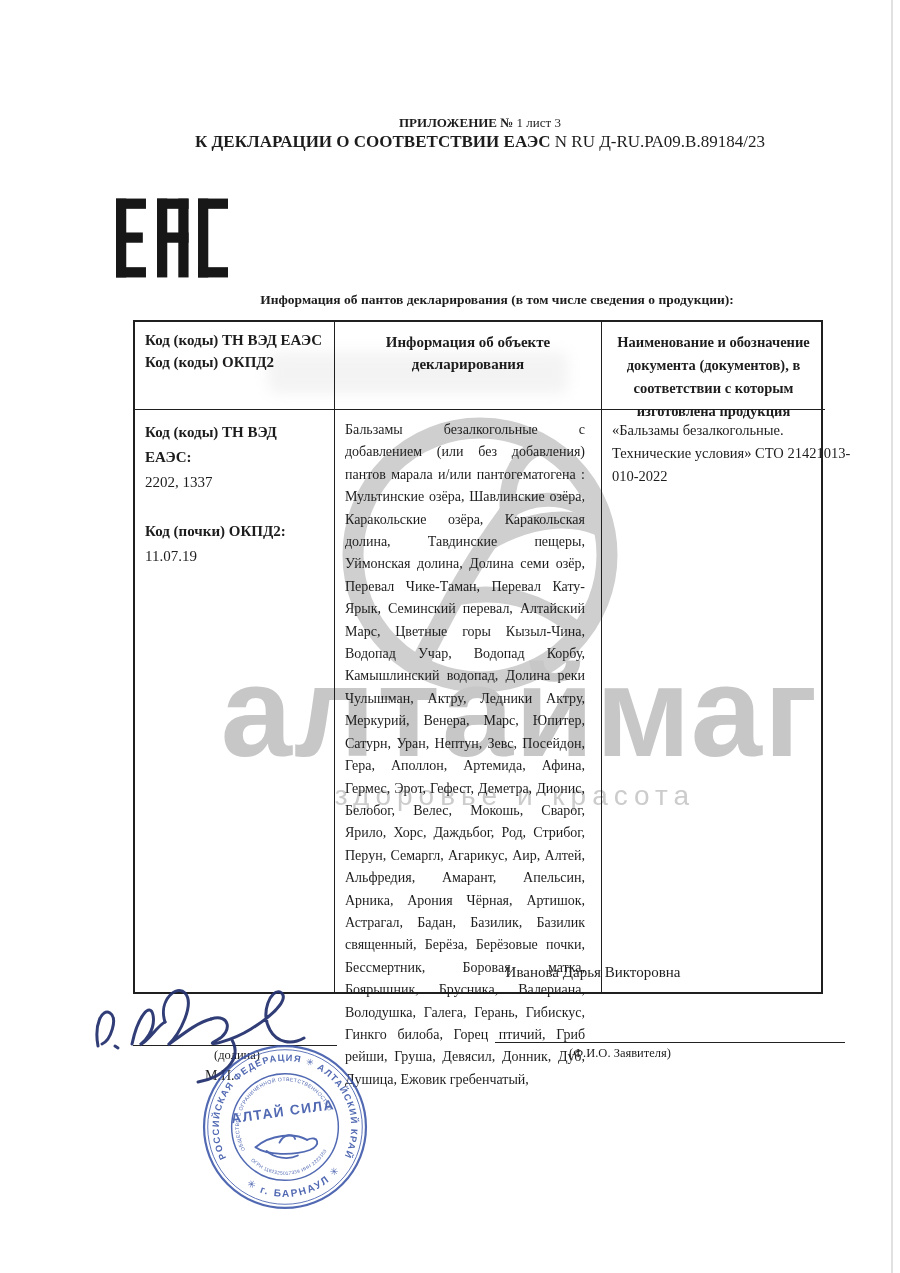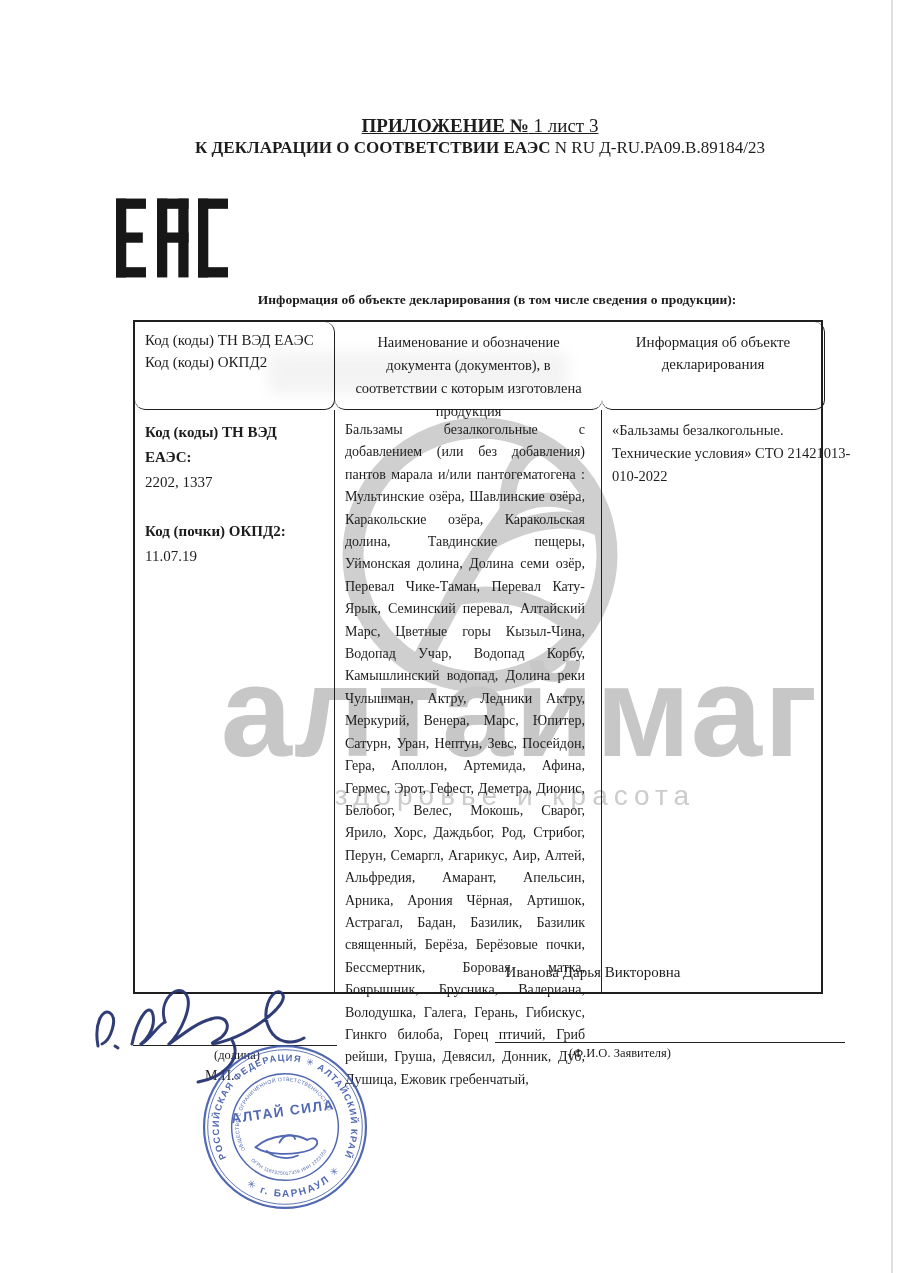--- a/index.html
+++ b/index.html
@@ -4,21 +4,21 @@
 <style>
   html,body{margin:0;padding:0;background:#e9e9e9;}
   #page{
     position:relative;width:900px;height:1273px;background:#ffffff;
     font-family:"Liberation Serif","DejaVu Serif",serif;color:#1d1d1d;
     overflow:hidden;margin:0 auto;
   }
   
   .titles{position:absolute;left:60px;top:104px;width:840px;text-align:center;}
   .t1{font-weight:bold;font-size:17.5px;letter-spacing:.3px;}
-  .t2{font-weight:bold;font-size:19px;margin-top:11px;text-decoration:underline;}
+  .t2{font-weight:bold;font-size:13px;margin-top:11px;}
   .t2 .reg{font-weight:normal;}
   .t3{font-size:17px;margin-top:1px;}
   .t3 .b{font-weight:bold;}
   
   .eac{position:absolute;left:116px;top:194px;width:112px;height:88px;}
   .eac svg{width:100%;height:100%;}
   .sr{position:absolute;width:1px;height:1px;overflow:hidden;clip-path:inset(50%);}
   
   .wm-tree{position:absolute;left:330px;top:405px;width:300px;height:300px;z-index:0;}
   .wm-brand{
@@ -39,21 +39,21 @@
     font-weight:bold;font-size:13.5px;z-index:1;}
   .tbl{
     position:absolute;left:133px;top:320px;width:690px;z-index:1;
     display:grid;grid-template-columns:200px 267px 223px;grid-template-rows:88px 582px;
     border:2px solid #1f1f1f;box-sizing:border-box;background:transparent;
   }
   .cell{box-sizing:border-box;border-right:1.6px solid #1f1f1f;border-bottom:1.6px solid #1f1f1f;
     background:transparent;}
   .cell.last{border-right:none;}
   .cell.bot{border-bottom:none;}
-  .hc{font-weight:normal;font-size:15px;line-height:22px;border-radius:10px;}
+  .hc{font-weight:bold;font-size:15px;line-height:22px;}
   .hc1{padding:7px 8px 0 10px;text-align:left;}
   .hc2{padding:9px 6px 0 6px;text-align:center;}
   .hc3{padding:9px 14px 0 14px;text-align:center;font-size:14.5px;line-height:23px;}
   .bc1{padding:10px 8px 0 10px;font-size:15px;line-height:25px;}
   .bc1 .bold{font-weight:bold;}
   .bc1 .gap{height:24px;}
   .bc2{padding:9px 16px 0 10px;font-size:14px;line-height:22.4px;
     text-align:justify;text-align-last:left;}
   .bc3{padding:9px 10px 17px 10px;font-size:14.5px;line-height:23px;}
   .bc3 span{display:block;white-space:nowrap;}
@@ -105,29 +105,29 @@
         <rect x="79" y="0" width="13" height="100"></rect>
         <rect x="52" y="0" width="40" height="13"></rect>
         <rect x="52" y="43" width="40" height="13"></rect>
         <rect x="104" y="0" width="13" height="100"></rect>
         <rect x="104" y="0" width="38" height="13"></rect>
         <rect x="104" y="87" width="38" height="13"></rect>
       </g>
     </svg>
   </div>
 
-  <div class="caption">Информация об объекте декларирования (в том числе сведения о продукции):</div>
+  <div class="caption">Информация об пантов декларирования (в том числе сведения о продукции):</div>
 
   <div class="tbl">
     <div class="cell hc hc1">
       <div>Код (коды) ТН ВЭД ЕАЭС</div>
       <div>Код (коды) ОКПД2</div>
     </div>
+    <div class="cell hc hc2">Информация об объекте декларирования</div>
     <div class="cell last hc hc3">Наименование и обозначение документа (документов), в соответствии с которым изготовлена продукция</div>
-    <div class="cell hc hc2">Информация об объекте декларирования</div>
 
     <div class="cell bot bc1">
       <div class="bold">Код (коды) ТН ВЭД ЕАЭС:</div>
       <div>2202, 1337</div>
       <div class="gap"></div>
       <div><span class="bold">Код (почки) ОКПД2:</span><span> 11.07.19</span></div>
     </div>
     <div class="cell bot bc2">Бальзамы безалкогольные с добавлением (или без добавления) пантов марала и/или пантогематогена : Мультинские озёра, Шавлинские озёра, Каракольские озёра, Каракольская долина, Тавдинские пещеры, Уймонская долина, Долина семи озёр, Перевал Чике-Таман, Перевал Кату-Ярык, Семинский перевал, Алтайский Марс, Цветные горы Кызыл-Чина, Водопад Учар, Водопад Корбу, Камышлинский водопад, Долина реки Чулышман, Актру, Ледники Актру, Меркурий, Венера, Марс, Юпитер, Сатурн, Уран, Нептун, Зевс, Посейдон, Гера, Аполлон, Артемида, Афина, Гермес, Эрот, Гефест, Деметра, Дионис, Белобог, Велес, Мокошь, Сварог, Ярило, Хорс, Даждьбог, Род, Стрибог, Перун, Семаргл, Агарикус, Аир, Алтей, Альфредия, Амарант, Апельсин, Арника, Арония Чёрная, Артишок, Астрагал, Бадан, Базилик, Базилик священный, Берёза, Берёзовые почки, Бессмертник, Боровая матка, Боярышник, Брусника, Валериана, Володушка, Галега, Герань, Гибискус, Гинкго билоба, Горец птичий, Гриб рейши, Груша, Девясил, Донник, Дуб, Душица, Ежовик гребенчатый,</div>
     <div class="cell bot last bc3">
       <span>«Бальзамы безалкогольные.</span>

